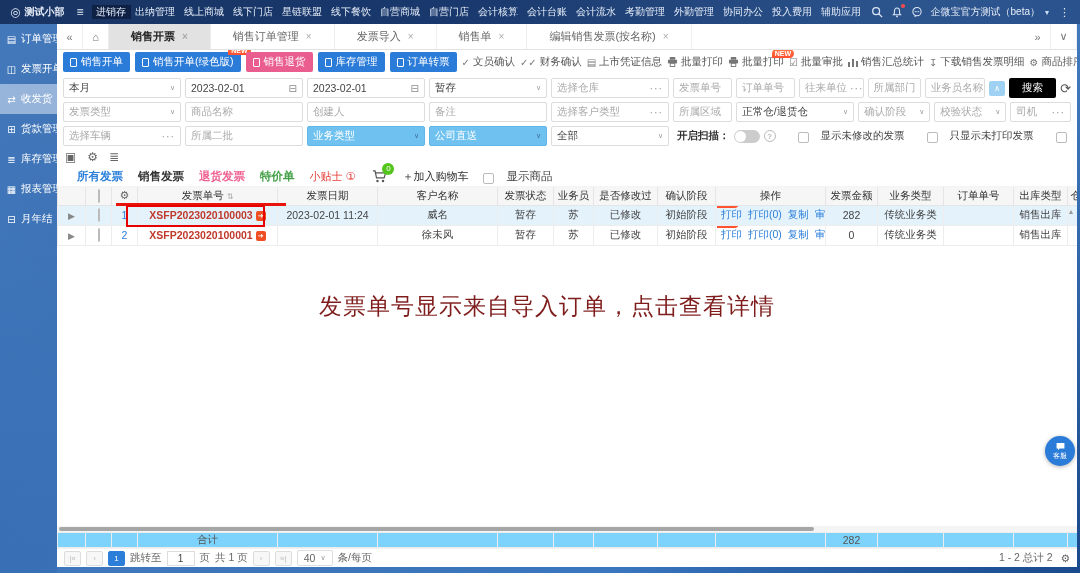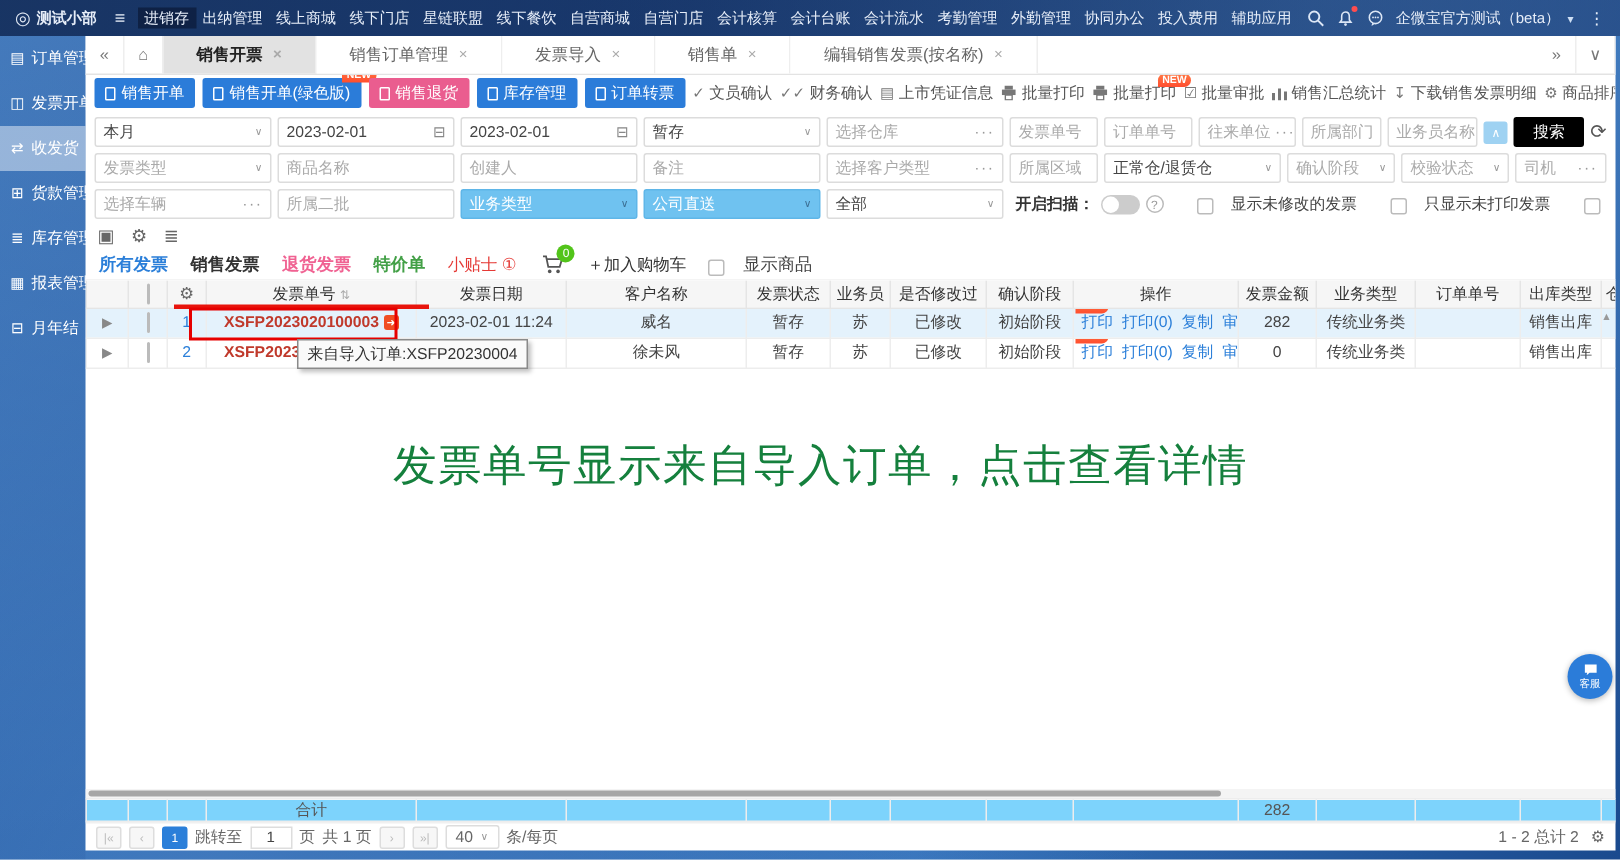--- a/index.html
+++ b/index.html
@@ -58,42 +58,42 @@
 .scanlbl{color:#333;font-weight:bold;margin-left:4px;flex-shrink:0}
 .toggle{width:26px;height:13px;border-radius:7px;background:#ccc;position:relative;flex-shrink:0;cursor:pointer}
 .toggle::after{content:"";position:absolute;left:1px;top:1px;width:11px;height:11px;border-radius:50%;background:#fff}
 .qm{width:12px;height:12px;border:1px solid #bbb;border-radius:50%;color:#999;font-size:8px;display:flex;align-items:center;justify-content:center;flex-shrink:0}
 .cbi{display:flex;align-items:flex-end;gap:12px;color:#444;margin-left:18px;cursor:pointer;flex-shrink:0}
 .cb{width:11px;height:11px;border:1px solid #bbb;border-radius:2px;background:#fff;flex-shrink:0}
 .iconrow{display:flex;gap:11px;color:#666;font-size:12px;padding:0 2px 2px}
 .iconrow span{cursor:pointer}
 .strip{height:13px;position:relative;border-bottom:1px solid #f0f0f0;flex-shrink:0}
 .collapse-tab{position:absolute;left:50%;transform:translateX(-50%);top:0;background:#a6dcf7;color:#fff;font-size:9px;line-height:13px;padding:0 8px;border-radius:0 0 4px 4px;cursor:pointer;white-space:nowrap}
-.viewtabs{height:21px;display:flex;align-items:center;gap:15px;padding:0 9px;font-size:11.5px;flex-shrink:0;border-bottom:1px solid #f4f4f4}
+.viewtabs{height:21px;display:flex;align-items:center;gap:15px;padding:0 20px;font-size:11.5px;flex-shrink:0;border-bottom:1px solid #f4f4f4}
 .vt{color:#333;cursor:pointer;font-weight:bold}
 .vt.active{color:#2b7fd9}.vt.pink{color:#f06292}.vt.green{color:#43a047}
 .tips{color:#e53935;font-size:11px;cursor:pointer}
 .cartwrap{position:relative;cursor:pointer;margin-left:2px}
 .cartbadge{position:absolute;top:-7px;right:-7px;background:#52c41a;color:#fff;border-radius:50%;min-width:12px;height:12px;font-size:8px;display:flex;align-items:center;justify-content:center}
 .addcart{color:#333;font-size:11px;cursor:pointer}
 .tablewrap{flex:1;position:relative;overflow:hidden}
 table{width:100%;border-collapse:collapse;table-layout:fixed;font-size:10.5px}
 th{background:#f6f6f6;border:1px solid #e5e5e5;border-top:none;height:18px;font-weight:normal;color:#333;padding:0 2px;white-space:nowrap;overflow:hidden}
 td{border:1px solid #ededed;height:20px;text-align:center;color:#444;padding:0 2px;white-space:nowrap;overflow:hidden}
 tr.sel td{background:#e4f2fc}
 .exp{color:#888;font-size:9px;cursor:pointer}
 .gearh{color:#666;font-size:11px;cursor:pointer}
 .sorti::after{content:"⇅";color:#aaa;font-size:8px;margin-left:3px}
 .linkno{color:#2b7fd9;cursor:pointer}
 .invoice{color:#c0392b;font-weight:bold;cursor:pointer}
 .impic{display:inline-flex;align-items:center;justify-content:center;width:10px;height:10px;background:#f04e23;color:#fff;font-size:7px;border-radius:2px;margin-left:3px;vertical-align:1px}
 .opl{color:#2b7fd9;margin:0 3px;cursor:pointer;position:relative}
 .opl .newb{top:-9px;right:auto;left:-4px}
 .vscroll{position:absolute;right:0;top:18px;bottom:0;width:12px;display:flex;justify-content:center;color:#999;font-size:7px;padding-top:3px}
-.ann{position:absolute;left:110px;top:104px;width:760px;text-align:center;color:#15803d;font-size:29px;letter-spacing:1px;font-weight:500;z-index:5;pointer-events:none}
+.ann{position:absolute;left:110px;top:104px;width:760px;text-align:center;color:#7f1d1d;font-size:23px;letter-spacing:1px;font-weight:500;z-index:5;pointer-events:none}
 .redline{position:absolute;left:59px;top:16px;width:170px;height:3px;background:#e8140c;z-index:4}
 .redbox{position:absolute;left:69px;top:18px;width:139px;height:22px;border:2px solid #e60000;z-index:4;pointer-events:none}
 .tooltip{position:absolute;left:141px;top:39px;background:#fafafa;border:1px solid #8a8a8a;box-shadow:2px 2px 3px rgba(0,0,0,.25);padding:2px 6px;font-size:10.5px;color:#333;z-index:6;white-space:nowrap}
 .hscroll{height:6px;background:#f4f4f4;position:relative;flex-shrink:0}
 .hthumb{position:absolute;left:2px;top:1px;height:4px;width:74%;background:#a6a6a6;border-radius:2px;cursor:pointer}
 .totalrow{flex-shrink:0}
 .totalrow td{height:15px;color:#555;background:#7dd3fc}
 .pagebar{height:19px;display:flex;align-items:center;gap:5px;padding:0 7px;font-size:10.5px;color:#666;border-top:1px solid #f0f0f0;flex-shrink:0}
 .pgbtn{width:17px;height:15px;border:1px solid #ddd;background:#f7f7f7;color:#bbb;display:flex;align-items:center;justify-content:center;font-size:8px;border-radius:2px;cursor:pointer}
 .pgcur{background:#2b7fd9;color:#fff;border-color:#2b7fd9}
@@ -530,21 +530,20 @@
         <td></td>
         <td>销售出库</td>
         <td>总仓</td>
 
       </tr>
     </tbody>
       </table>
 
     <div class="redline"></div>
     <div class="redbox"></div>
-    <div class="tooltip">来自导入订单:XSFP20230004</div>
     <div class="ann">发票单号显示来自导入订单，点击查看详情</div>
     <div class="vscroll">
         <span>▲</span>
       </div>
   </div>
 
   <div class="hscroll">
       <div class="hthumb"></div>
     </div>
 

